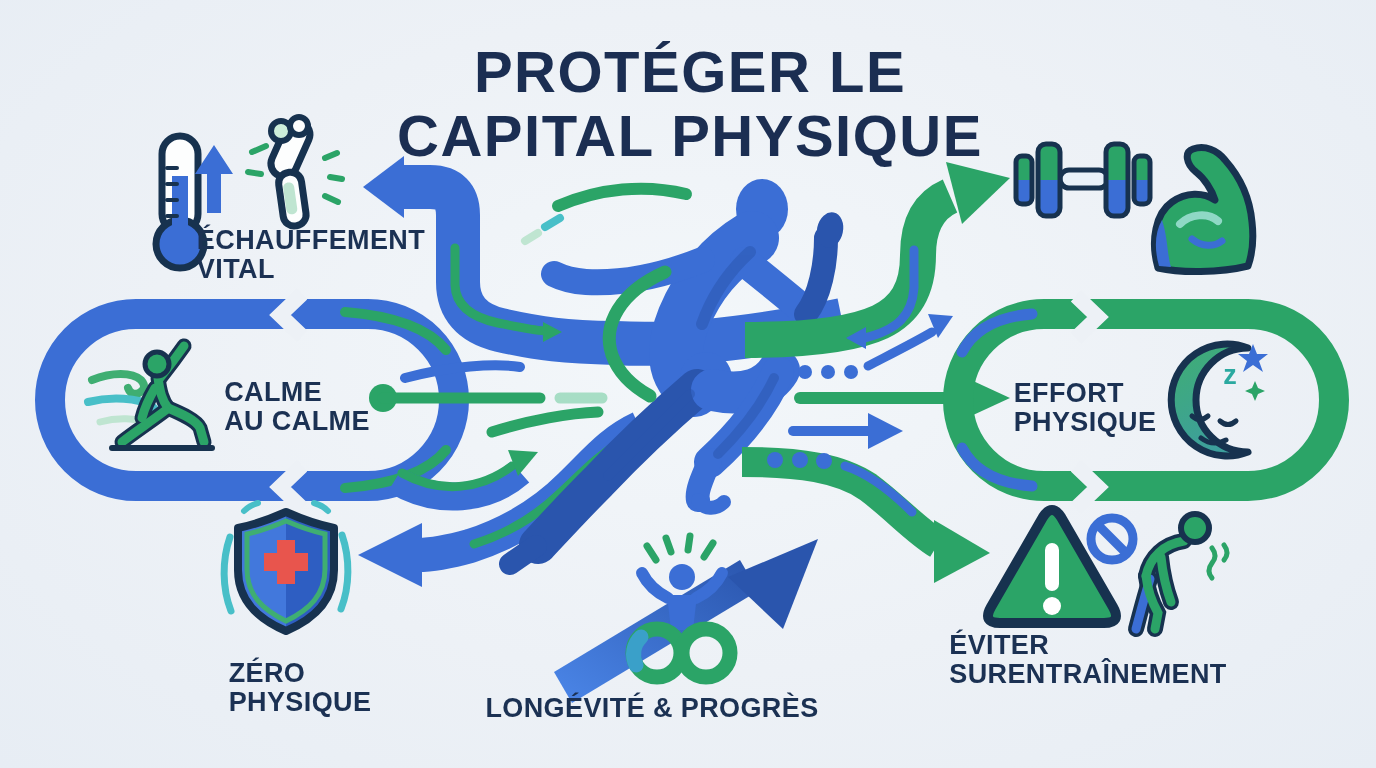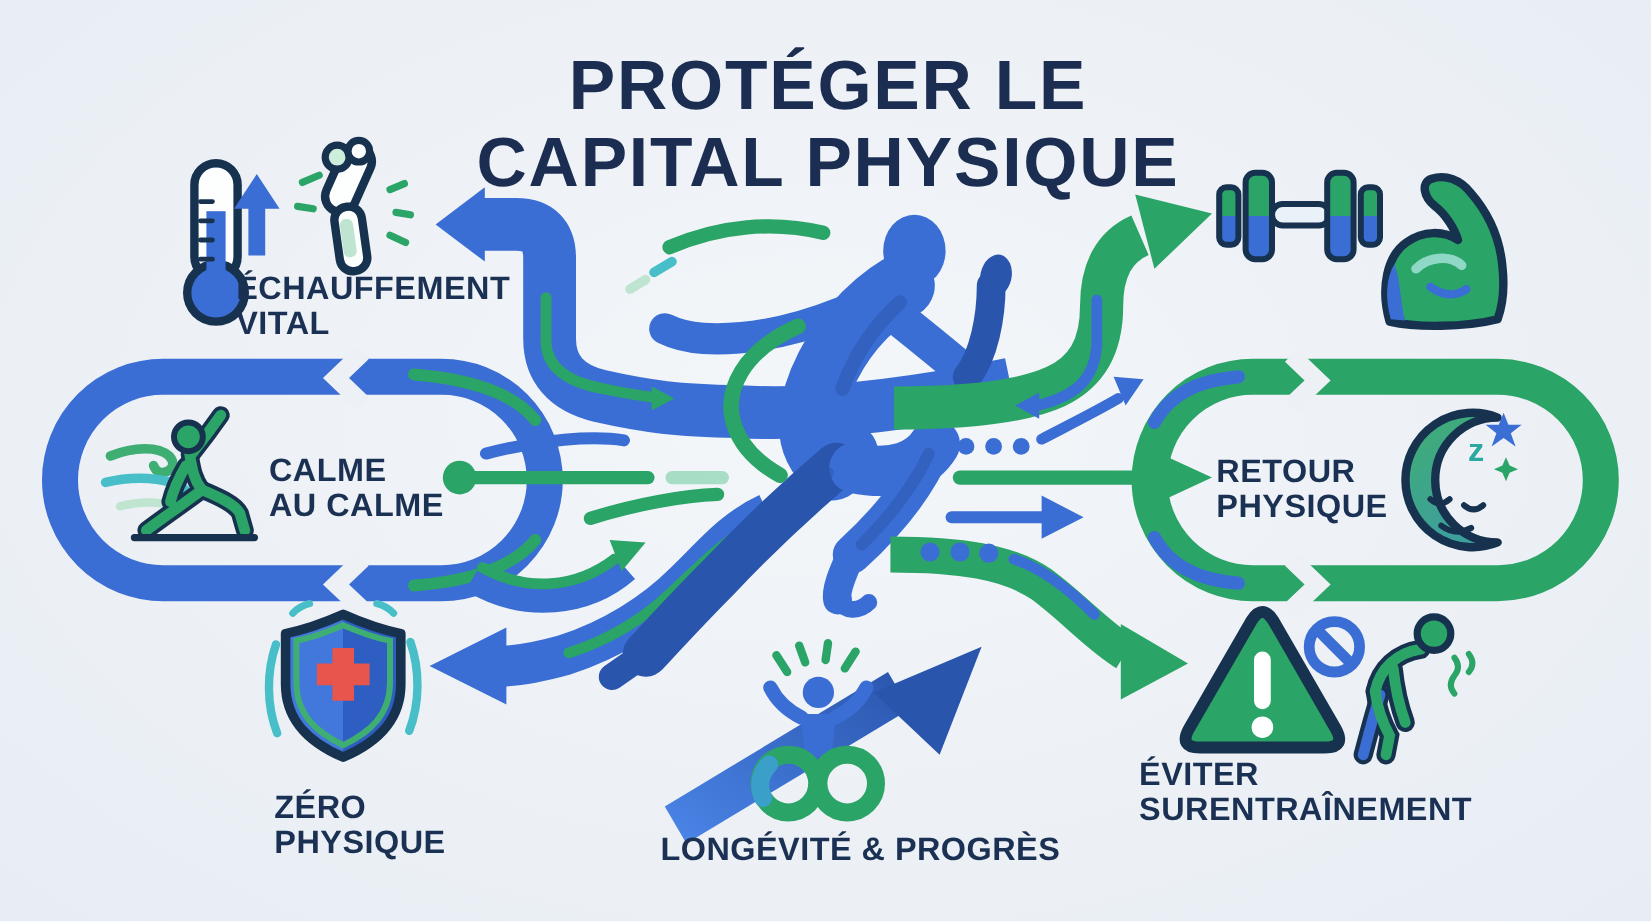--- a/index.html
+++ b/index.html
@@ -312,26 +312,26 @@
   <div>AU CALME</div>
 </div>
 
 <div class="lbl" style="left:300px;top:631px;margin-top:28px;">
   <div>ZÉRO</div>
   <div>PHYSIQUE</div>
 </div>
 
 
 <div class="lbl" style="left:1085px;top:379px;">
-  <div>RETOUR</div>
+  <div>EFFORT</div>
   <div>PHYSIQUE</div>
 </div>
 
 <div class="lbl" style="left:1076px;top:631px;margin-left:12px;">
   <div>ÉVITER</div>
   <div>SURENTRAÎNEMENT</div>
 </div>
 
-<div class="lbl" style="left:717px;top:694px;">
+<div class="lbl" style="left:652px;top:694px;">
   <div>LONGÉVITÉ &amp; PROGRÈS</div>
 </div>
 
 </div>
 
 </body></html>

